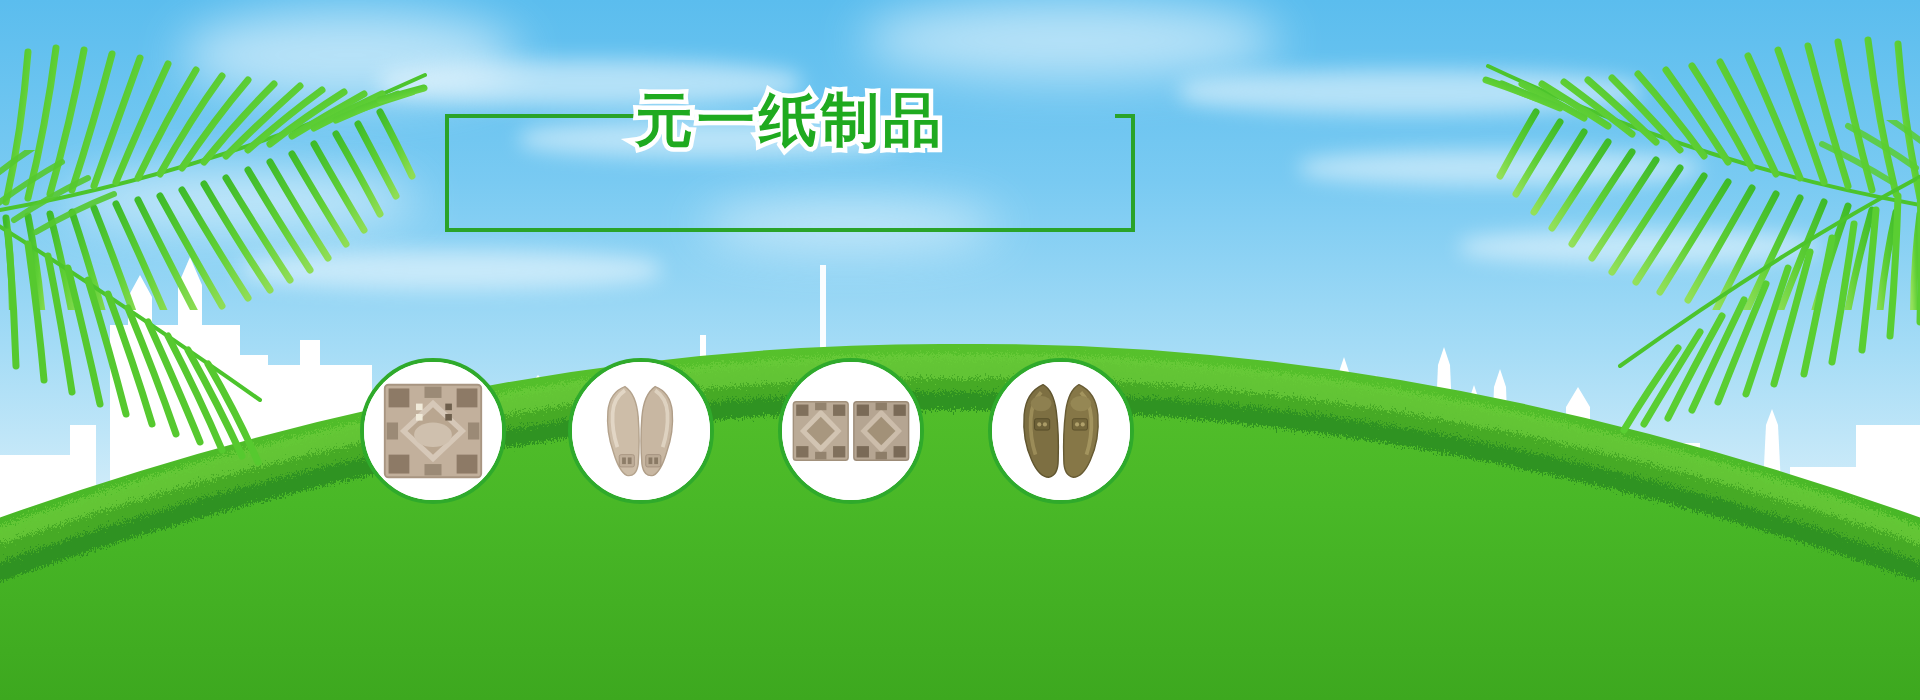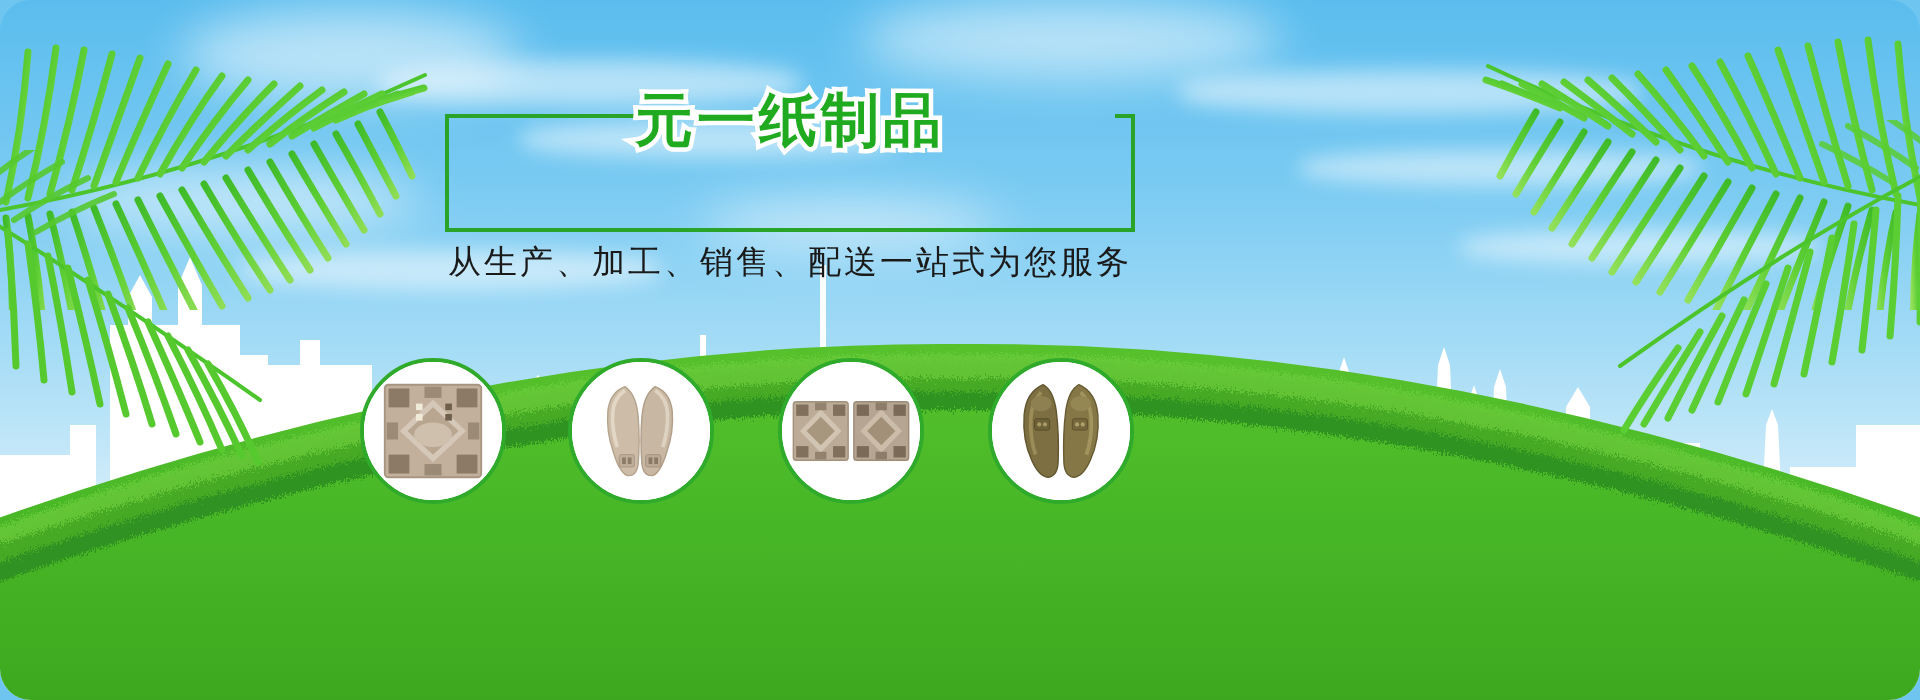--- a/index.html
+++ b/index.html
@@ -9,21 +9,20 @@
     background:#6ec5f0;
     position:relative;
   }
 
   
   #banner {
     position:relative;
     width:1920px; height:700px;
     overflow:hidden;
     background:linear-gradient(180deg,#5bbdee 0%,#79caf2 26%,#a5dcf6 50%,#cbeaf9 68%,#e6f4fc 80%,#f2f9fd 90%);
-    border-radius:31px;
   }
 
   
   .cloud {
     position:absolute;
     background:#ffffff;
     border-radius:50%;
     filter:blur(14px);
     opacity:.75;
     pointer-events:none;
@@ -363,21 +362,20 @@
   <div id="headline-block">
     <div class="frame-line frame-left noclick"></div>
     <div class="frame-line frame-bottom noclick"></div>
     <div class="frame-line frame-right noclick"></div>
     <div class="frame-line frame-top-l noclick"></div>
     <div class="frame-line frame-top-r noclick"></div>
 
     <div class="hl-line" id="hl-1">元一纸制品</div>
   </div>
 
-  <div id="subtitle">从生产、加工、销售、配送一站式为您服务</div>
 
   <div class="product-circle" style="left:360px; top:358px; width:146px; height:146px;">
     <svg class="product-inner" viewBox="0 0 146 146" aria-hidden="true">
       <rect x="0" y="0" width="146" height="146" fill="#ffffff"></rect>
       <g>
         <rect x="22" y="24" width="102" height="98" rx="4" fill="#c2b09c"></rect>
         <rect x="22" y="24" width="102" height="98" rx="4" fill="none" stroke="#a89581" stroke-width="2"></rect>
 
         <path d="M73,40 L108,73 L73,106 L38,73 Z" fill="#d6c8b8"></path>
         <path d="M73,48 L100,73 L73,98 L46,73 Z" fill="#b9a690"></path>

